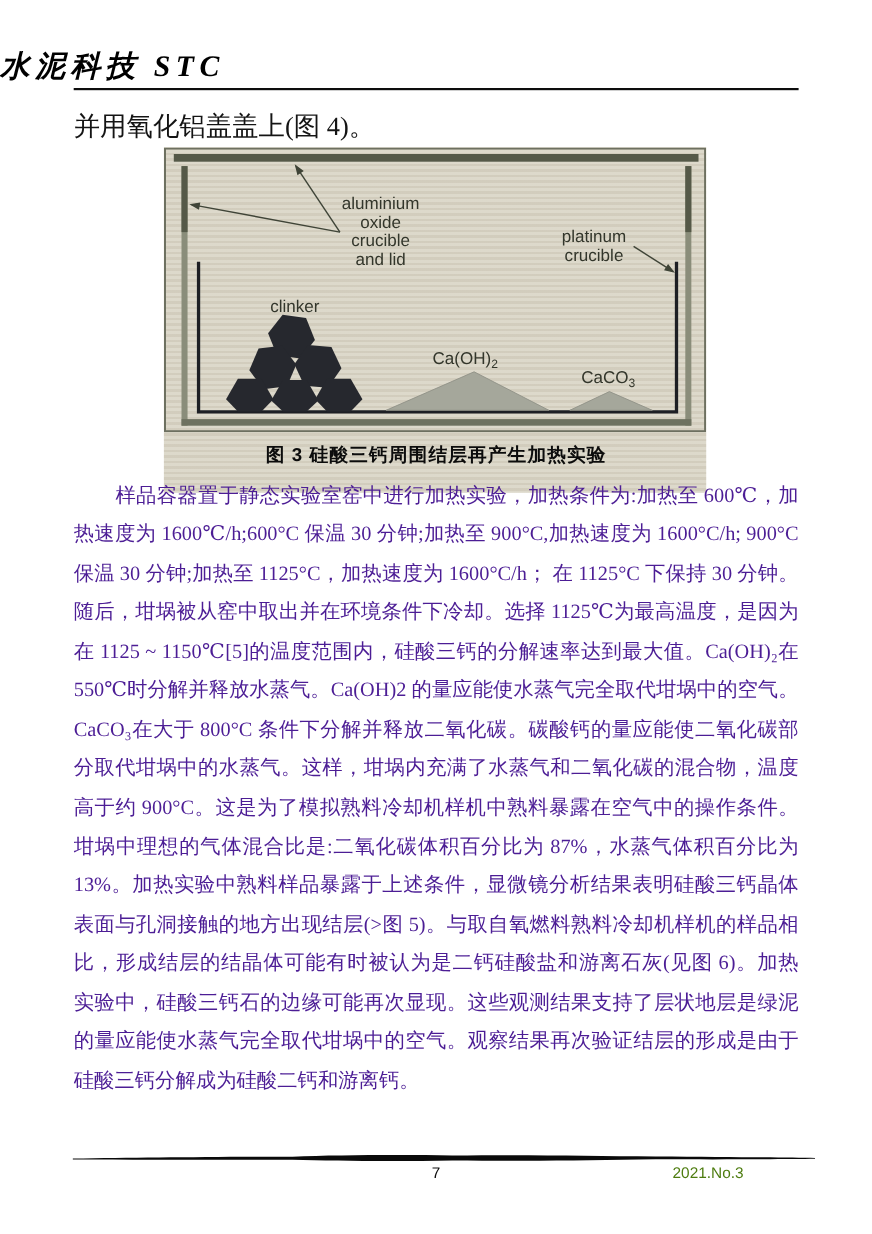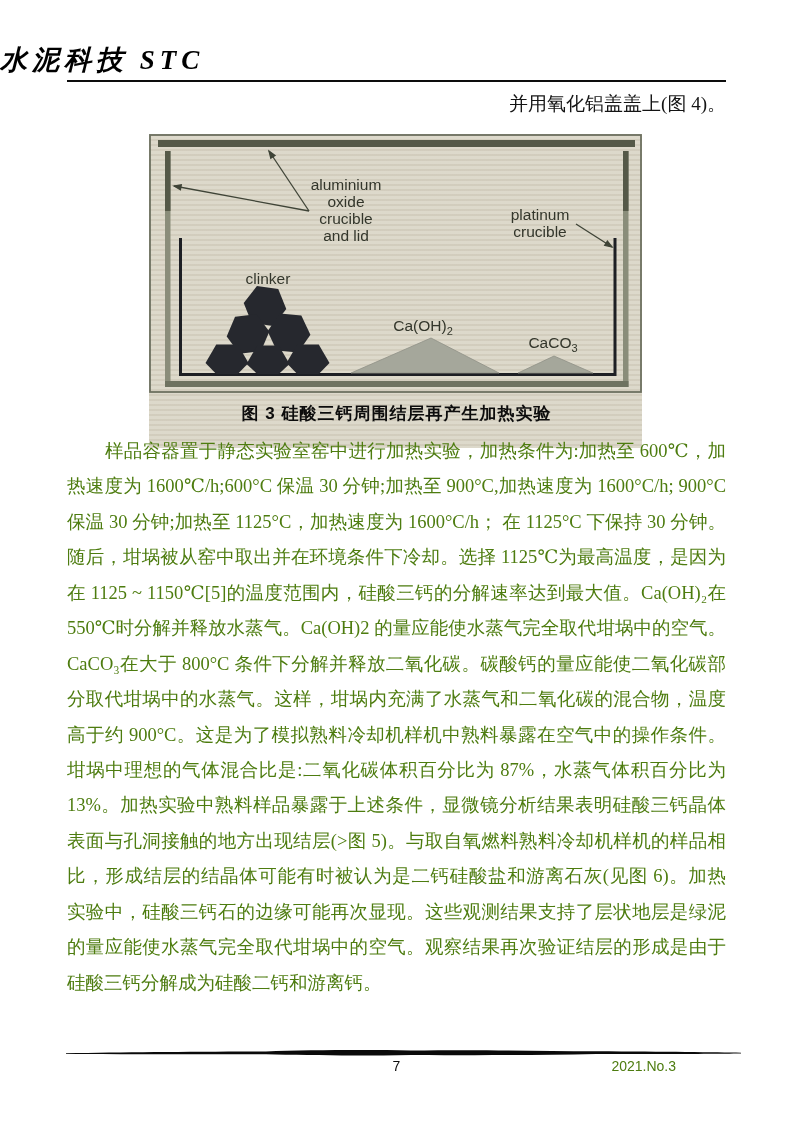--- a/index.html
+++ b/index.html
@@ -15,42 +15,42 @@
     position:absolute;top:42px;left:0;width:100%;
     text-align:left;
     font-size:27px;font-weight:700;font-style:italic;
     letter-spacing:5px;color:#000;
   }
   .header-rule{
     position:absolute;top:80px;left:67px;width:659px;height:2.4px;
     background:#0d0d0d;
   }
   .intro-line{
-    position:absolute;top:92px;left:67px;width:659px;
-    font-size:19px;line-height:24px;text-align:right;
+    position:absolute;top:104px;left:67px;width:659px;
+    font-size:24px;line-height:24px;
   }
   .figure-image{
     position:absolute;top:134px;left:149px;width:493px;height:314px;
     background-color:#d9d5c6;
     background-image:repeating-linear-gradient(180deg,
       rgba(186,176,158,0.22) 0px, rgba(186,176,158,0.22) 2px,
       rgba(255,253,246,0.10) 2px, rgba(255,253,246,0.10) 5px);
   }
   .figure-image svg{position:absolute;left:0;top:0;}
   .fig-label{font-family:"Liberation Sans","DejaVu Sans",sans-serif;fill:#33362b;}
   .figure-caption{
     position:absolute;top:402px;left:0;width:100%;
     text-align:center;
     font-family:"Liberation Sans","DejaVu Sans",sans-serif;
     font-weight:700;font-size:17px;color:#0c0c0c;
     letter-spacing:1px;
   }
   .body-text{
     position:absolute;top:434px;left:67px;width:659px;
-    font-size:18.5px;color:#4d7c0f;
+    font-size:18.5px;color:#4c1d95;
   }
   .body-line{
     height:35.45px;line-height:35.45px;
     white-space:nowrap;overflow:hidden;
     text-align:justify;text-align-last:justify;
   }
   .body-line.first{text-indent:38px;}
   .body-line.last{text-align-last:left;}
   .footer-rule{
     position:absolute;top:1049px;left:66px;width:675px;height:9px;

